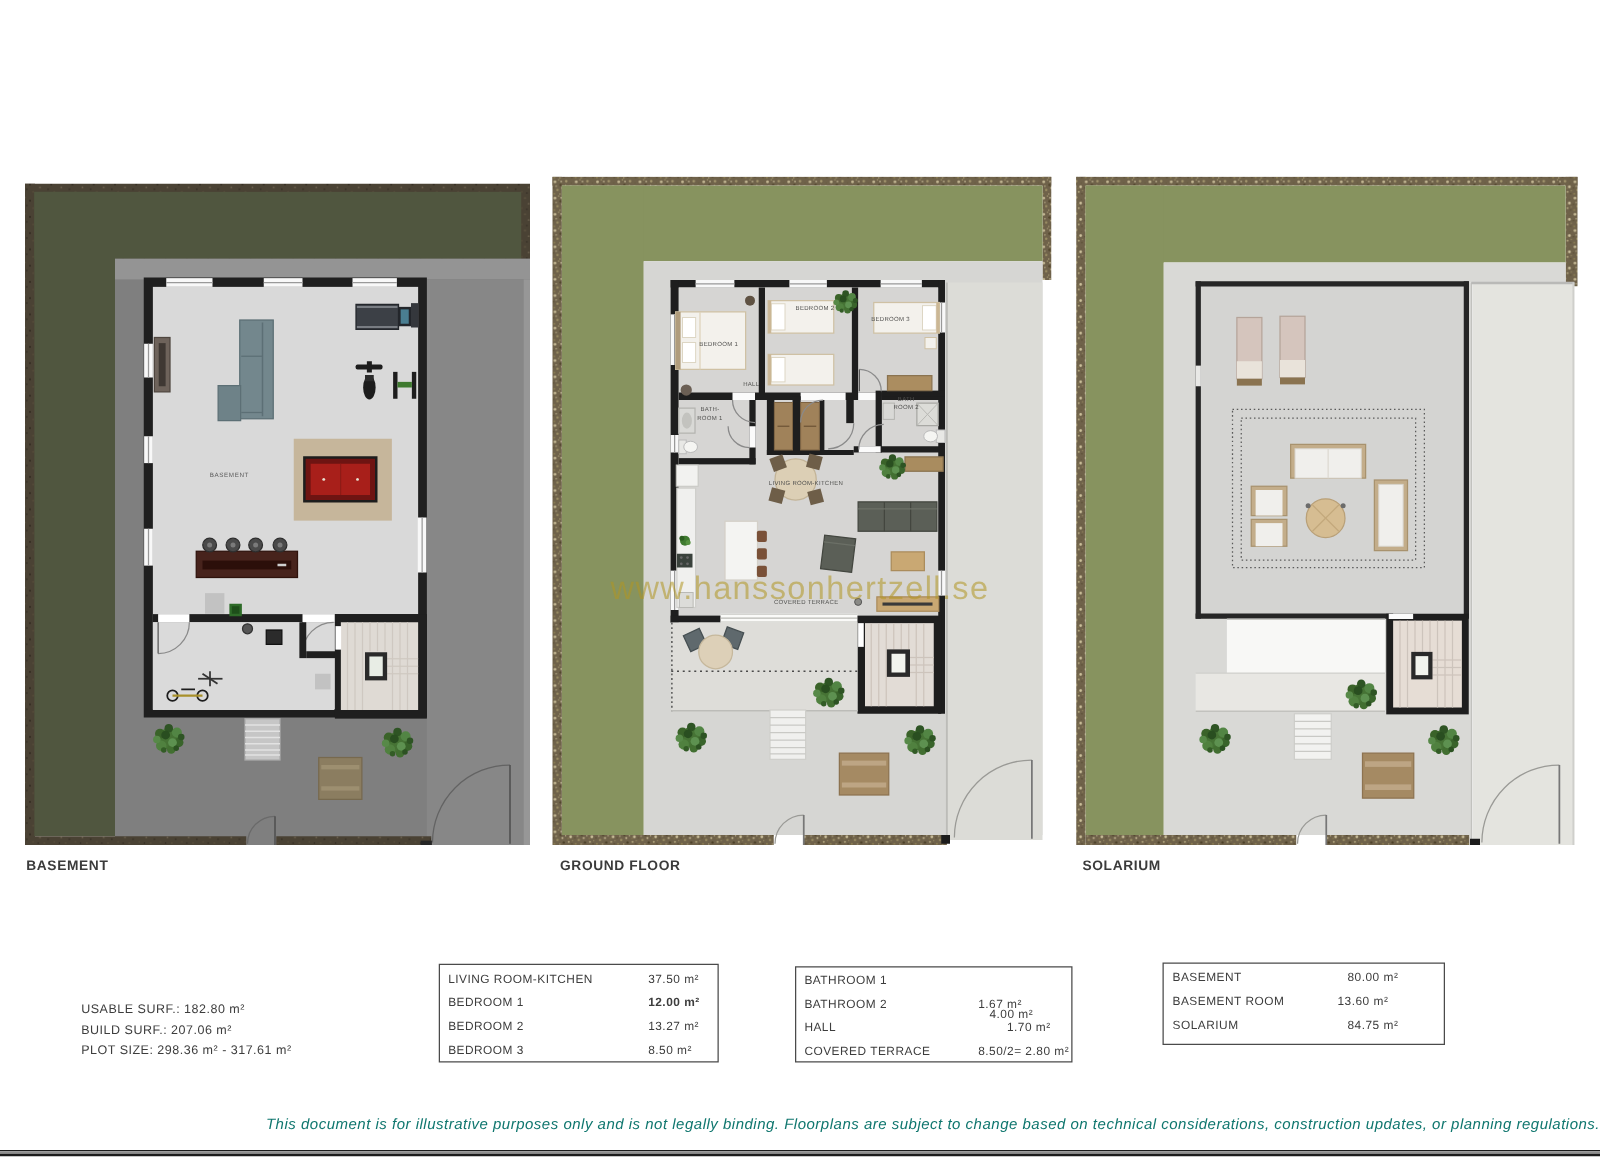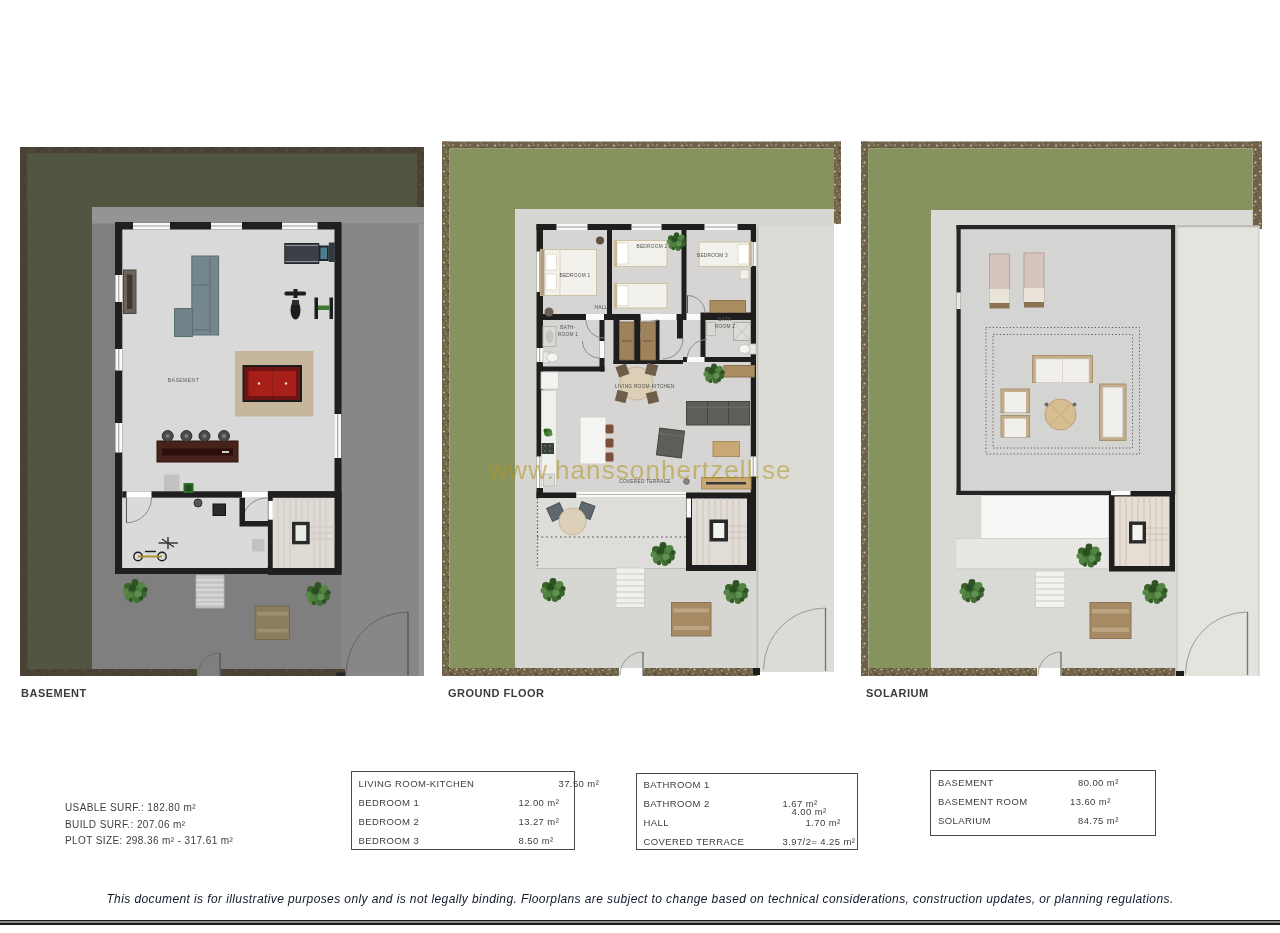--- a/index.html
+++ b/index.html
@@ -802,36 +802,36 @@
 
 <div class="planlabel" style="left:866px;top:686.5px;">SOLARIUM</div>
 
 <div class="abs" style="left:65px;top:800px;font-size:10px;color:#3d3d3d;letter-spacing:0.4px;line-height:16.6px;">
 USABLE SURF.: 182.80 m²<br>
 BUILD SURF.: 207.06 m²<br>
 PLOT SIZE: 298.36 m² - 317.61 m²
 </div>
 
 <div class="tbl" style="left:350.5px;top:770.5px;width:222px;height:77px;">
-<div class="row" style="top:6px;">LIVING ROOM-KITCHEN<span class="val" style="left:160px;margin-left:40px;">37.50 m²</span></div>
-<div class="row" style="top:25px;">BEDROOM 1<span class="val" style="left:160px;">12.00 m²</span></div>
+<div class="row" style="top:6px;">LIVING ROOM-KITCHEN<span class="val" style="left:160px;">37.50 m²</span></div>
+<div class="row" style="top:25px;">BEDROOM 1<span class="val" style="left:160px;font-weight:bold;">12.00 m²</span></div>
 <div class="row" style="top:44px;">BEDROOM 2<span class="val" style="left:160px;">13.27 m²</span></div>
 <div class="row" style="top:63px;">BEDROOM 3<span class="val" style="left:160px;">8.50 m²</span></div>
 </div>
 
 <div class="tbl" style="left:635.5px;top:772.5px;width:220px;height:75px;">
 <div class="row" style="top:5px;">BATHROOM 1<span class="val" style="left:148px;margin-top:27px;">4.00 m²</span></div>
 <div class="row" style="top:24px;">BATHROOM 2<span class="val" style="left:139px;">1.67 m²</span></div>
 <div class="row" style="top:43px;">HALL<span class="val" style="left:139px;margin-left:23px;">1.70 m²</span></div>
-<div class="row" style="top:62px;">COVERED TERRACE<span class="val" style="left:139px;">3.97/2= 4.25 m²</span></div>
+<div class="row" style="top:62px;">COVERED TERRACE<span class="val" style="left:139px;">8.50/2= 2.80 m²</span></div>
 </div>
 
 <div class="tbl" style="left:930px;top:770px;width:224px;height:64px;">
 <div class="row" style="top:5.5px;">BASEMENT<span class="val" style="left:140px;text-align:right;">80.00 m²</span></div>
 <div class="row" style="top:24.5px;">BASEMENT ROOM<span class="val" style="left:132px;">13.60 m²</span></div>
 <div class="row" style="top:43.5px;">SOLARIUM<span class="val" style="left:140px;">84.75 m²</span></div>
 </div>
 
-<div class="abs" style="left:0;top:892px;width:1280px;text-align:center;font-size:12px;letter-spacing:0.4px;font-style:italic;color:#0f172a;">This document is for illustrative purposes only and is not legally binding. Floorplans are subject to change based on technical considerations, construction updates, or planning regulations.</div>
+<div class="abs" style="left:0;top:892px;width:1280px;text-align:right;font-size:12px;letter-spacing:0.4px;font-style:italic;color:#0f766e;">This document is for illustrative purposes only and is not legally binding. Floorplans are subject to change based on technical considerations, construction updates, or planning regulations.</div>
 
 <div class="abs" style="left:0;top:919.5px;width:1280px;height:1.8px;background:#1b1b1b;"></div>
 <div class="abs" style="left:0;top:921.3px;width:1280px;height:1.5px;background:#8d8d8d;"></div>
 <div class="abs" style="left:0;top:922.8px;width:1280px;height:2px;background:#1b1b1b;"></div>
 
 </body></html>

